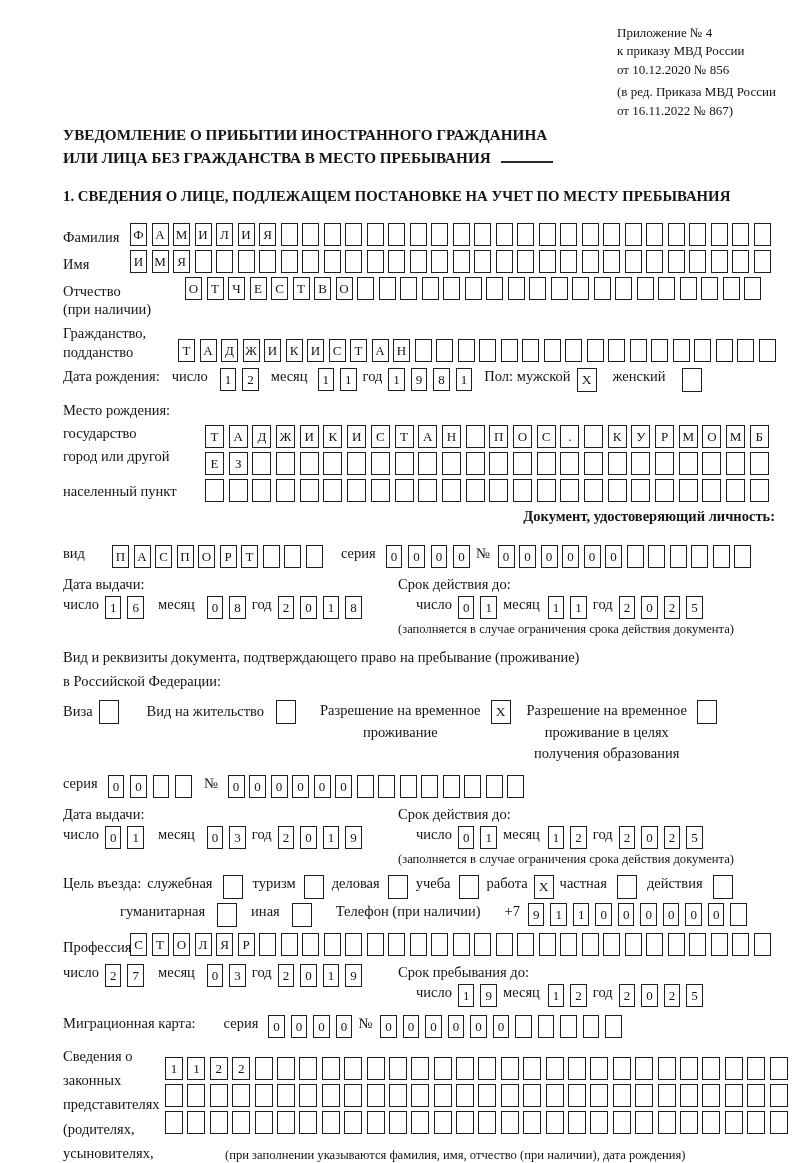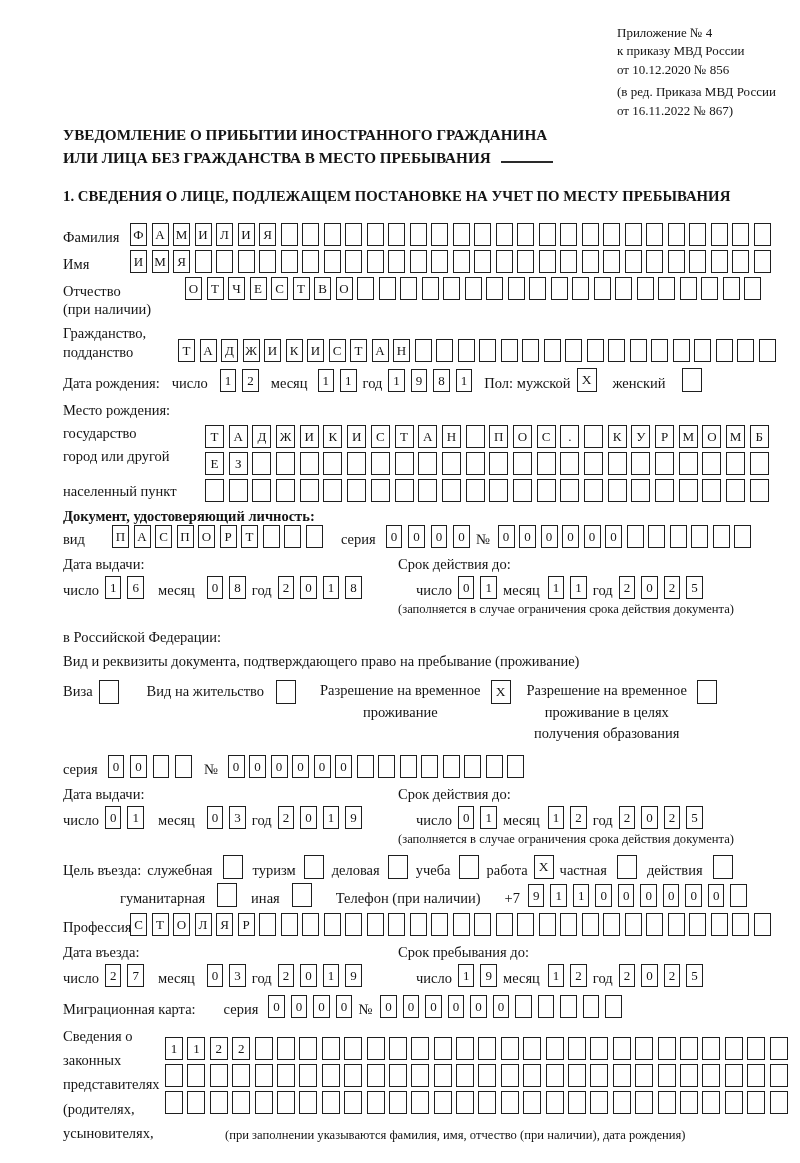--- a/index.html
+++ b/index.html
@@ -9,35 +9,35 @@
   .appendix{margin-left:554px;font-size:13px;line-height:1.42;white-space:nowrap}
   .appendix .gap{margin-top:4px}
   .forma{font-weight:bold;text-align:right;padding-right:10px;margin-top:12px;font-size:15px}
 
   .title{font-weight:bold;font-size:15.2px;line-height:1.5;margin-top:4px}
   .tline{display:inline-block;width:52px;border-bottom:2.2px solid #2a2a2a;margin-left:10px}
 
   .sheading{font-weight:bold;font-size:14.8px;margin-top:18px;margin-bottom:18px;white-space:nowrap}
 
   .frow{display:flex;align-items:flex-end;margin-bottom:4px}
-  .inline-row{display:flex;align-items:flex-end;flex-wrap:nowrap;white-space:nowrap}
+  .inline-row{display:flex;align-items:flex-start;flex-wrap:nowrap;white-space:nowrap}
   .lbl{flex-shrink:0;padding-top:3px}
   .w67{width:67px}.w122{width:122px}.w115{width:115px}.w142{width:142px}.w49{width:49px}.w102{width:102px}
 
   .boxrow{display:flex;flex-wrap:nowrap}
   .cb{display:inline-flex;align-items:center;justify-content:center;box-sizing:border-box;
       width:17px;height:23px;border:1.7px solid #1f1f1f;margin-right:4.5px;
       font-size:13px;line-height:1;flex-shrink:0}
   .widep .cb{width:19px;margin-right:4.7px}
   .rep .cb{width:18px;margin-right:4.4px}
   .dg .cb{width:16.5px;margin-right:6px}
   .cbx{display:inline-flex;align-items:center;justify-content:center;box-sizing:border-box;
       width:20px;height:24px;border:1.7px solid #1f1f1f;font-size:13.5px;flex-shrink:0}
 
-  .docheading{text-align:left;font-weight:bold;margin:6px 0 0 0}
+  .docheading{text-align:right;font-weight:bold;margin:6px 0 20px 0}
   .dhead{text-align:left;margin-bottom:3px}
   .twocol{display:flex;margin-top:8px}
   .dcol1{width:335px;flex-shrink:0}
   .dcol2{flex:1}
   .note{font-size:12.6px;margin-top:3px;white-space:nowrap}
   .subnote{margin:0 0 3px 0}
 
   .ml6{margin-left:6px}.ml8{margin-left:8px}.ml10{margin-left:10px}.ml12{margin-left:12px}
   .ml14{margin-left:14px}.ml16{margin-left:16px}.ml24{margin-left:24px}.ml28{margin-left:28px}
   .mb4{margin-bottom:4px}.mt8{margin-top:8px}.mt6{margin-top:6px}
@@ -407,22 +407,22 @@
             <span class="cb">0</span>
             <span class="cb">2</span>
             <span class="cb">5</span>
           </span>
       </div>
       <div class="note">(заполняется в случае ограничения срока действия документа)</div>
     </div>
   </div>
 
   <div class="intro">
+    <div>Вид и реквизиты документа, подтверждающего право на пребывание (проживание)</div>
     <div>в Российской Федерации:</div>
-    <div>Вид и реквизиты документа, подтверждающего право на пребывание (проживание)</div>
   </div>
 
   <div class="optrow">
     <span style="padding-top:3px">Виза</span>
     <span class="cbx ml6"></span>
     <span class="ml28" style="padding-top:3px">Вид на жительство</span>
     <span class="cbx ml12"></span>
     <div class="optcol ml24">
       <div>Разрешение на временное</div>
       <div>проживание</div>
@@ -581,21 +581,20 @@
         <span class="cb"></span>
         <span class="cb"></span>
         <span class="cb"></span>
         <span class="cb"></span>
         <span class="cb"></span>
       </div>
   </div>
 
   <div class="twocol">
     <div class="dcol1">
-      <div class="dhead">Дата въезда:</div>
       <div class="inline-row">
         <span>число</span>
         <span class="boxrow dg ml6">
             <span class="cb">2</span>
             <span class="cb">7</span>
           </span>
         <span class="ml8">месяц</span>
         <span class="boxrow dg ml12">
             <span class="cb">0</span>
             <span class="cb">3</span>

